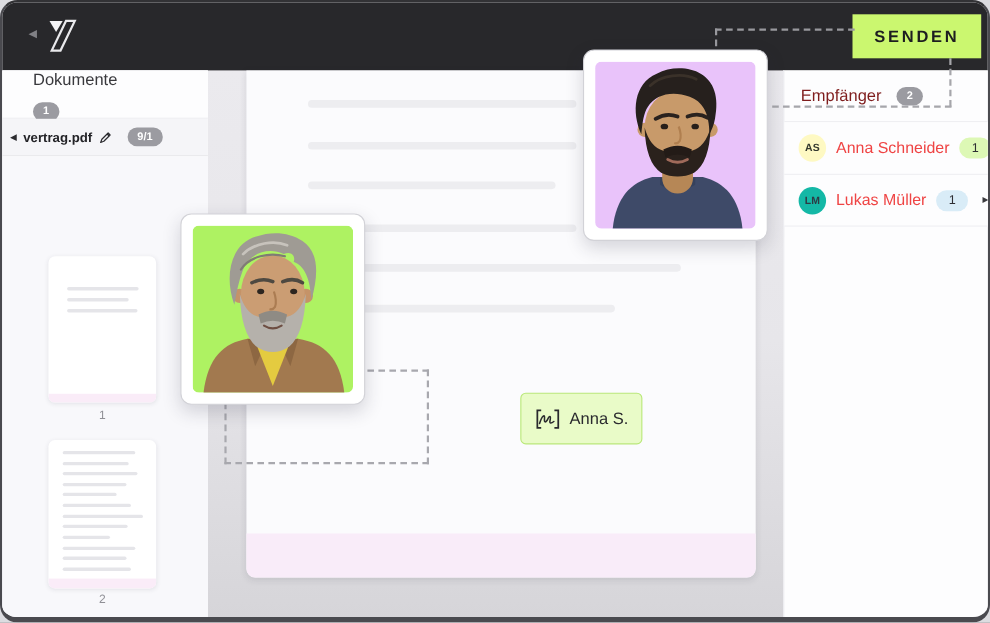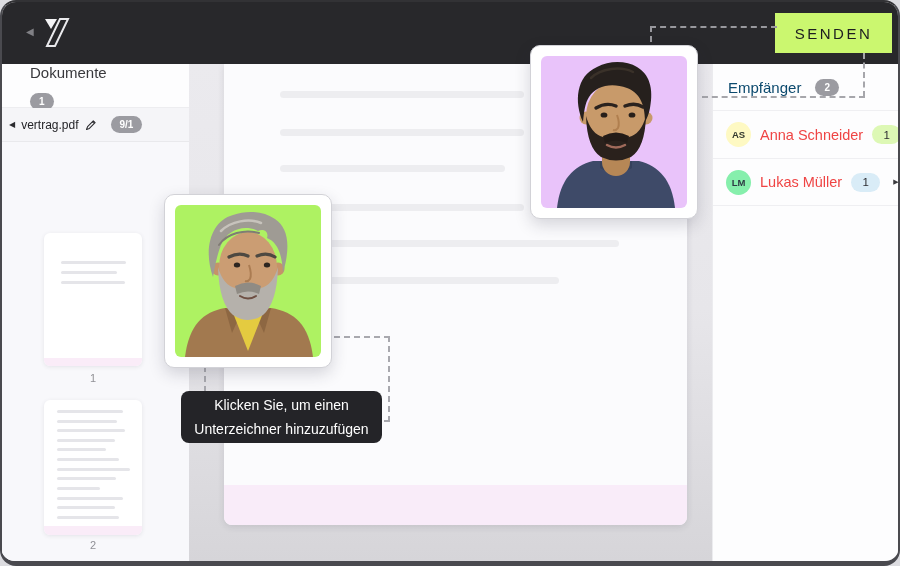--- a/index.html
+++ b/index.html
@@ -12,41 +12,41 @@
   }
   .abs{ position:absolute; }
 
   
   .topbar{ left:0; top:0; width:100%; height:62px; background:#28282b; z-index:1;}
   .collapse-arrow{ left:24px; top:23px; color:#808085; font-size:10px; line-height:14px;}
   .logo{ left:42px; top:14px; }
   .btn-senden{
     left:773px; top:11px; width:117px; height:40px; border-radius:0;
     background:#cbf76f; border:none; color:#1d1d20; font-family:"Liberation Sans",sans-serif;
-    font-size:15px; font-weight:normal; letter-spacing:2.5px; cursor:pointer; z-index:2;
+    font-size:15px; font-weight:bold; letter-spacing:2.5px; cursor:pointer; z-index:2;
   }
 
   
   .dash{ z-index:4; pointer-events:none; }
   .dash-a{ left:648px; top:24px; width:127px; height:0; border-top:2px dashed #98989d; }
   .dash-b{ left:648px; top:24px; width:0; height:36px; border-left:2px dashed #98989d; }
   .dash-c{ left:861px; top:51px; width:0; height:44px; border-left:2px dashed #a6a6ab; }
   .dash-d{ left:700px; top:94px; width:163px; height:0; border-top:2px dashed #a6a6ab; }
 
   
   .sidebar-left{ left:0; top:62px; width:187px; height:504px; background:#fbfbfd; z-index:1;}
   .sl-header{ position:absolute; left:0; top:0; width:100%; height:44px; background:#fdfdfe;
               border-bottom:1px solid #ededf0; display:flex; align-items:flex-start; padding:0 28px; gap:12px;flex-direction:column;}
   .sl-title{ font-size:15px; color:#39393d; }
   .pill-gray{ background:#9b9ba1; color:#fff; font-size:10px; font-weight:bold;
               border-radius:9px; padding:3px 9px; line-height:11px;}
   .file-row{ position:absolute; left:0; top:44px; width:100%; height:34px; background:#f5f5f8;
              border-bottom:1px solid #e9e9ec; display:flex; align-items:center; padding:0 7px; gap:6px; cursor:pointer;}
   .file-caret{ font-size:8px; color:#2c2c30; }
-  .file-name{ font-size:12px; font-weight:normal; color:#232327; }
+  .file-name{ font-size:12px; font-weight:bold; color:#232327; }
   .thumbs{ position:absolute; left:0; top:78px; width:100%; bottom:0; background:#f8f8fb; }
   .thumb{ position:absolute; left:42px; width:98px; background:#fff; border-radius:6px;
           box-shadow:0 1px 4px rgba(50,50,70,.10); overflow:hidden; cursor:pointer;}
   .thumb .tline{ position:absolute; left:17px; height:3px; border-radius:1.5px; background:#e5e5e9;}
   .thumb .tline.dense{ left:13px; }
   .thumb .pinkbar{ position:absolute; left:0; bottom:0; width:100%; height:8px; background:#faecf8; }
   .thumb-label{ position:absolute; left:42px; width:98px; text-align:center; font-size:11px; color:#909096;}
 
   
   .page{ left:222px; top:62px; width:463px; height:461px; background:#fbfbfd;
@@ -75,26 +75,26 @@
   .sig-field{ left:471px; top:355px; width:111px; height:47px; background:#e9fbc8;
               border:1.5px solid #b9e878; border-radius:5px; display:flex; align-items:center;
               justify-content:center; gap:8px; z-index:2; cursor:pointer;}
   .sig-field span{ font-size:15px; color:#2a2a2e; }
 
   
   .sidebar-right{ left:710px; top:62px; width:190px; height:504px; background:#fdfdfe;
                   border-left:1px solid #ececef; z-index:1;}
   .sr-header{ position:absolute; left:0; top:0; width:100%; height:46px; display:flex;
               align-items:center; padding:0 15px; gap:14px;}
-  .sr-title{ font-size:15px; color:#0c4a6e; }
+  .sr-title{ font-size:15px; color:#7f1d1d; }
   .recipient{ position:absolute; left:0; width:100%; height:48px; border-top:1px solid #efeff2;
               display:flex; align-items:center; padding:0 10px 0 13px; gap:9px; cursor:pointer; background:#fdfdfe;}
   .avatar{ width:25px; height:25px; border-radius:50%; display:flex; align-items:center;
            justify-content:center; font-size:9.5px; font-weight:bold; color:#33383p; color:#33382e; flex:0 0 auto;}
-  .av-green{ background:#fef9c3; } .av-blue{ background:#86efac; color:#2e3a44;text-align:right;}
+  .av-green{ background:#fef9c3; } .av-blue{ background:#14b8a6; color:#2e3a44;text-align:right;}
   .r-name{ font-size:14.5px; color:#ef4444; flex:1 1 auto; white-space:nowrap;}
   .r-badge{ width:29px; height:19px; border-radius:10px; font-size:11.5px; color:#2e2e33;
             display:flex; align-items:center; justify-content:center; flex:0 0 auto;}
   .b-green{ background:#ddf8b5; } .b-blue{ background:#d9ecf7; }
   .chev{ font-size:7px; color:#3a3a3e; margin-left:4px; flex:0 0 auto;}
 </style>
 </head>
 <body>
 
 <div class="window">
@@ -166,20 +166,30 @@
     <div class="dline" style="top:65px;  width:244px;"></div>
     <div class="dline" style="top:101px; width:225px;"></div>
     <div class="dline" style="top:140px; width:244px;"></div>
     <div class="dline" style="top:176px; width:339px;"></div>
     <div class="dline" style="top:213px; width:279px;"></div>
     <div class="page-footer"></div>
   </div>
 
   <div class="abs drop-rect"></div>
 
+  <div class="abs sig-field">
+    <span style="display:flex;">
+      <svg width="24" height="22" viewBox="0 0 24 22">
+        <path d="M6 3 H2.5 V19 H6" fill="none" stroke="#2a2a2e" stroke-width="1.6"></path>
+        <path d="M18 3 H21.5 V19 H18" fill="none" stroke="#2a2a2e" stroke-width="1.6"></path>
+        <path d="M4.5 15 C7 7 9.5 6.5 9 10.5 C8.6 14 10 15 12.2 10.5 C13.8 7.3 15 8.2 14 12.5 C13.4 15 14.8 15.4 17.5 13.2" fill="none" stroke="#2a2a2e" stroke-width="1.4" stroke-linecap="round"></path>
+      </svg>
+    </span>
+    <span>Anna S.</span>
+  </div>
 
   <div class="abs photo-card card-green">
     <div class="photo">
       <svg width="146" height="152" viewBox="0 0 146 152">
         <rect width="146" height="152" fill="#aef262"></rect>
         <path d="M10 152 C14 120 28 107 50 103 L96 103 C120 107 134 120 138 152 Z" fill="#a2794f"></path>
         <path d="M50 103 L67 106 L57 128 Z" fill="#8d6742"></path>
         <path d="M96 103 L79 106 L89 128 Z" fill="#8d6742"></path>
         <path d="M58 108 L73 146 L88 108 Z" fill="#e4cb40"></path>
         <rect x="60" y="80" width="26" height="28" rx="12" fill="#c0906a"></rect>
@@ -194,24 +204,20 @@
         <ellipse cx="62" cy="60" rx="3.2" ry="2.5" fill="#2d2620"></ellipse>
         <ellipse cx="92" cy="60" rx="3.2" ry="2.5" fill="#2d2620"></ellipse>
         <path d="M74 60 q3 9 1 14 q-2 3 -5 2" fill="none" stroke="#ab7c52" stroke-width="2"></path>
         <path d="M43 62 Q44 98 58 110 Q73 120 88 110 Q102 98 103 62 Q98 80 86 83 Q73 87 60 83 Q48 80 43 62 Z" fill="#b5b1ab"></path>
         <path d="M60 81 Q73 74 86 81 L84 89 Q73 84 62 89 Z" fill="#8f8b84"></path>
         <path d="M65 91 Q73 96 81 91" fill="none" stroke="#6e4f43" stroke-width="2" stroke-linecap="round"></path>
       </svg>
     </div>
   </div>
 
-  <div class="abs tooltip">
-    <div>Klicken Sie, um einen</div>
-    <div>Unterzeichner hinzuzufügen</div>
-  </div>
 
   <div class="abs photo-card card-purple">
     <div class="photo">
       <svg width="146" height="152" viewBox="0 0 146 152">
         <rect width="146" height="152" fill="#e9c3fa"></rect>
         <path d="M16 152 C19 124 32 110 52 105 L98 105 C118 110 131 124 134 152 Z" fill="#3e4a68"></path>
         <path d="M59 105 Q75 118 91 105 L91 112 Q75 122 59 112 Z" fill="#35415c"></path>
         <path d="M61 82 h28 v24 a14 14 0 0 1 -28 0 Z" fill="#b68756"></path>
         <circle cx="45" cy="62" r="6.5" fill="#c89a6a"></circle>
         <circle cx="105" cy="62" r="6.5" fill="#c89a6a"></circle>

